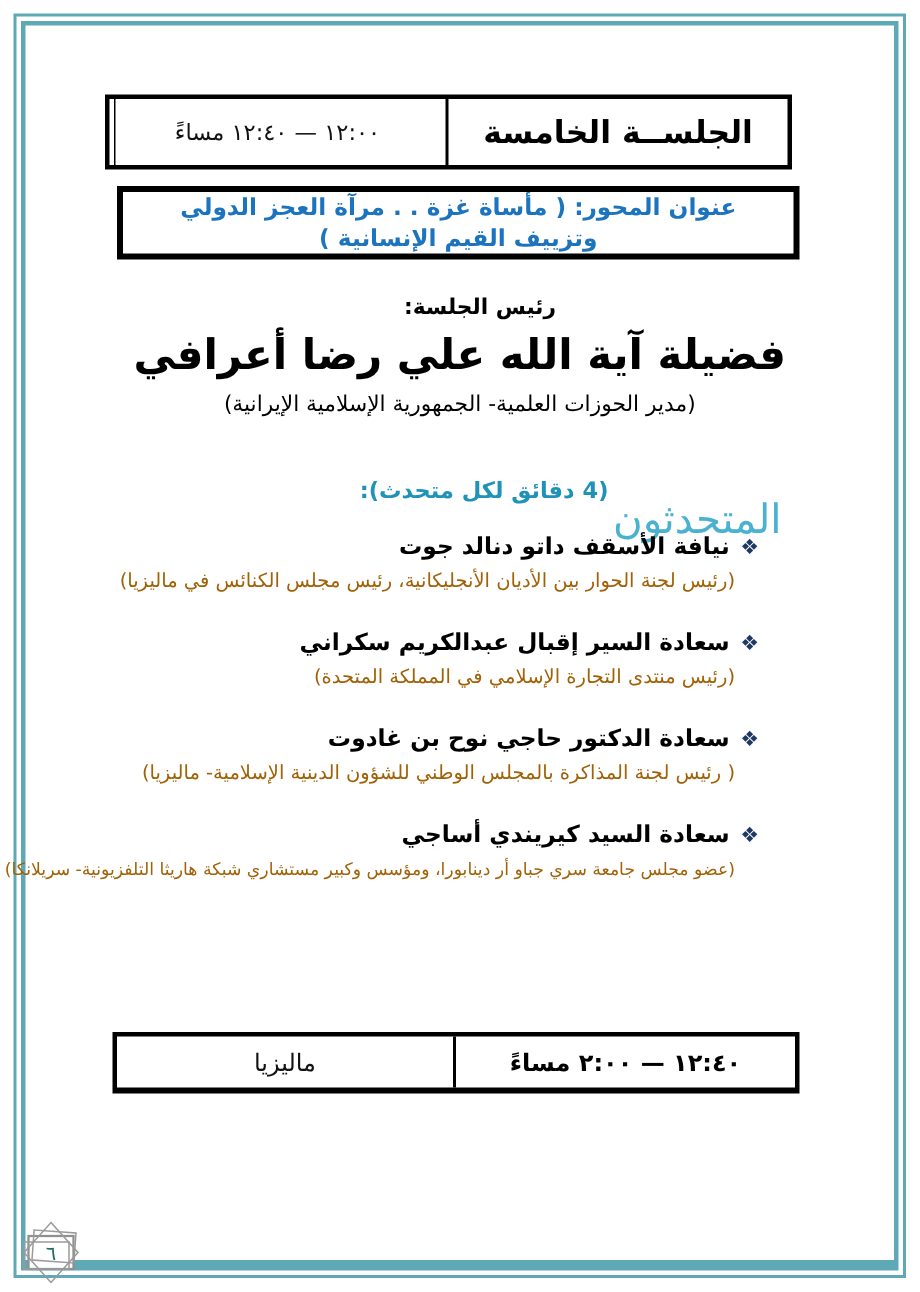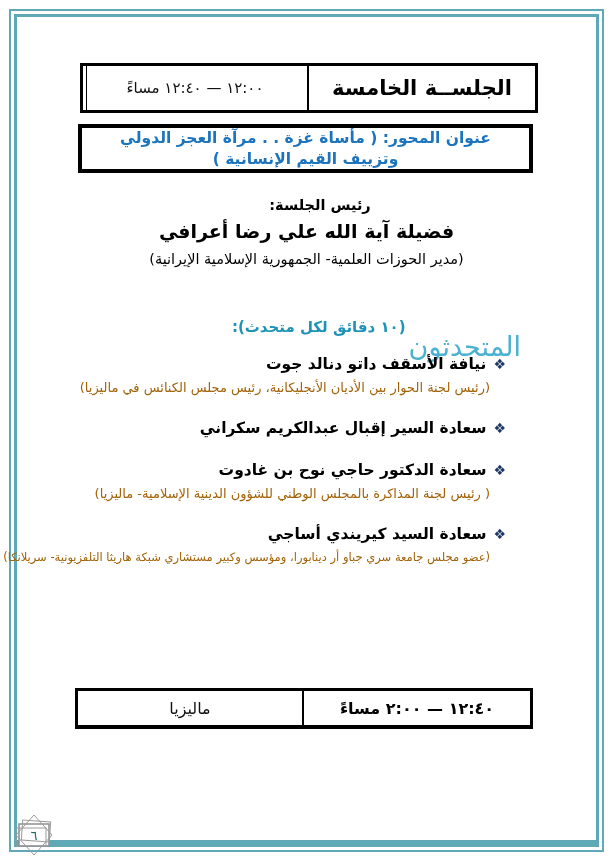--- a/index.html
+++ b/index.html
@@ -6,21 +6,21 @@
   body{
     width:613px;height:861px;position:relative;background:#ffffff;
     font-family:"DejaVu Sans", sans-serif;overflow:hidden;
   }
   
   .frame-outer{position:absolute;inset:9px;border:2px solid #5fa9b7;pointer-events:none;}
   .frame-inner{position:absolute;inset:14px;border:3px solid #5fa9b7;border-bottom-width:7px;pointer-events:none;}
 
   
   .session-box{
-    position:absolute;left:80px;top:63px;width:458px;height:50px;
+    position:absolute;left:70px;top:63px;width:458px;height:50px;
     border:3px solid #000;box-sizing:border-box;display:flex;background:#fff;
   }
   .session-time{
     width:224px;border-right:2px solid #000;box-shadow:inset 3px 0 0 #fff, inset 4px 0 0 #000;
     display:flex;align-items:center;justify-content:center;
     direction:rtl;font-size:15px;color:#111;
   }
   .session-title{
     flex:1;display:flex;align-items:center;justify-content:center;
     direction:rtl;font-weight:bold;font-size:21px;color:#000;
@@ -31,21 +31,21 @@
     position:absolute;left:78px;top:124px;width:455px;height:49px;
     border:4px solid #000;box-sizing:border-box;background:#fff;
     display:flex;align-items:center;justify-content:center;
     direction:rtl;text-align:center;padding:0 10px;
     color:#1b74bd;font-weight:bold;font-size:15.5px;line-height:1.35;
   }
 
   
   .chair{position:absolute;left:0;top:197px;width:100%;text-align:center;direction:rtl;color:#000;}
   .chair-label{font-size:14.5px;font-weight:600;margin-bottom:7px;padding-left:27px;}
-  .chair-name{font-size:19px;font-weight:bold;margin-bottom:9px;}
+  .chair-name{font-size:28px;font-weight:bold;margin-bottom:9px;}
   .chair-affiliation{font-size:14.5px;}
 
   
   .speakers-heading{
     position:absolute;right:92px;top:291px;direction:rtl;
     display:flex;align-items:center;gap:3px;
   }
   .speakers-heading .big-word{font-size:27px;color:#4bb1d1;font-weight:normal;margin-top:40px;}
   .speakers-heading .note{font-size:15px;font-weight:bold;color:#1f93b7;}
 
@@ -93,34 +93,35 @@
 <div class="topic-box">عنوان المحور: ( مأساة غزة . . مرآة العجز الدولي وتزييف القيم الإنسانية )</div>
 
 <div class="chair">
   <div class="chair-label">رئيس الجلسة:</div>
   <div class="chair-name">فضيلة آية الله علي رضا أعرافي</div>
   <div class="chair-affiliation">(مدير الحوزات العلمية- الجمهورية الإسلامية الإيرانية)</div>
 </div>
 
 <div class="speakers-heading">
   <span class="big-word">المتحدثون</span>
-  <span class="note">(١٠ دقائق لكل متحدث):</span>
+  <span class="note">(4 دقائق لكل متحدث):</span>
 </div>
 
 <ul class="speakers">
   <li>
     <div class="speaker-name-line">
       <span class="bullet">❖</span><span>نيافة الأسقف داتو دنالد جوت</span>
     </div>
     <div class="speaker-role">(رئيس لجنة الحوار بين الأديان الأنجليكانية، رئيس مجلس الكنائس في ماليزيا)</div>
   </li>
   <li>
     <div class="speaker-name-line">
       <span class="bullet">❖</span><span>سعادة السير إقبال عبدالكريم سكراني</span>
     </div>
+    <div class="speaker-role">(رئيس منتدى التجارة الإسلامي في المملكة المتحدة)</div>
   </li>
   <li>
     <div class="speaker-name-line">
       <span class="bullet">❖</span><span>سعادة الدكتور حاجي نوح بن غادوت</span>
     </div>
     <div class="speaker-role">( رئيس لجنة المذاكرة بالمجلس الوطني للشؤون الدينية الإسلامية- ماليزيا)</div>
   </li>
   <li>
     <div class="speaker-name-line">
       <span class="bullet">❖</span><span>سعادة السيد كيريندي أساجي</span>

